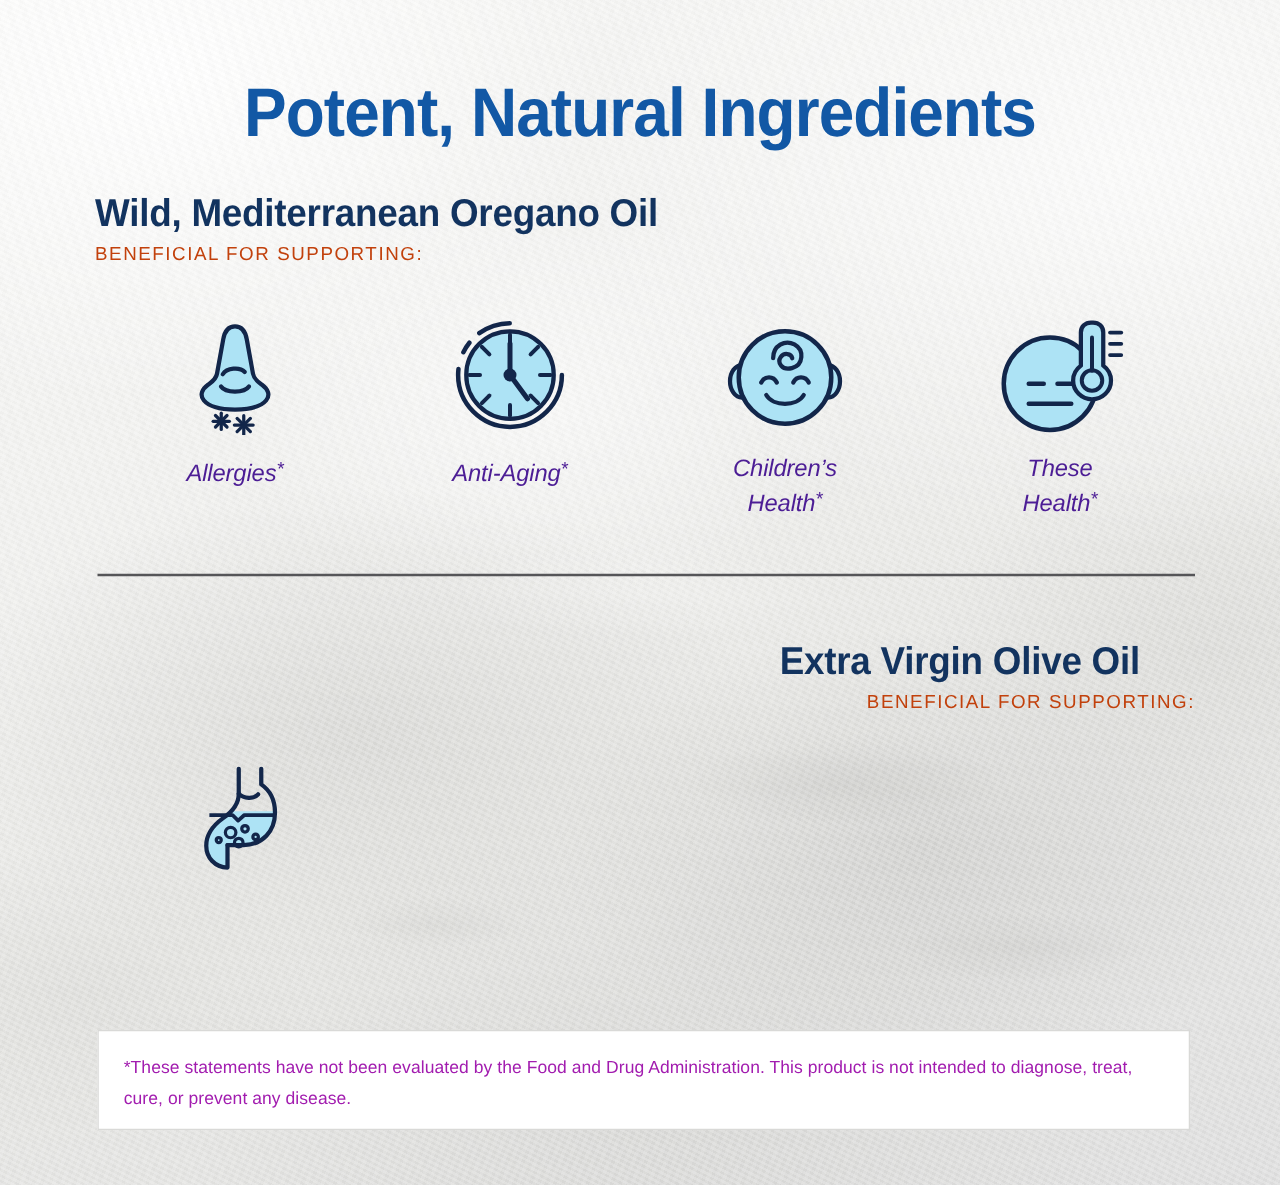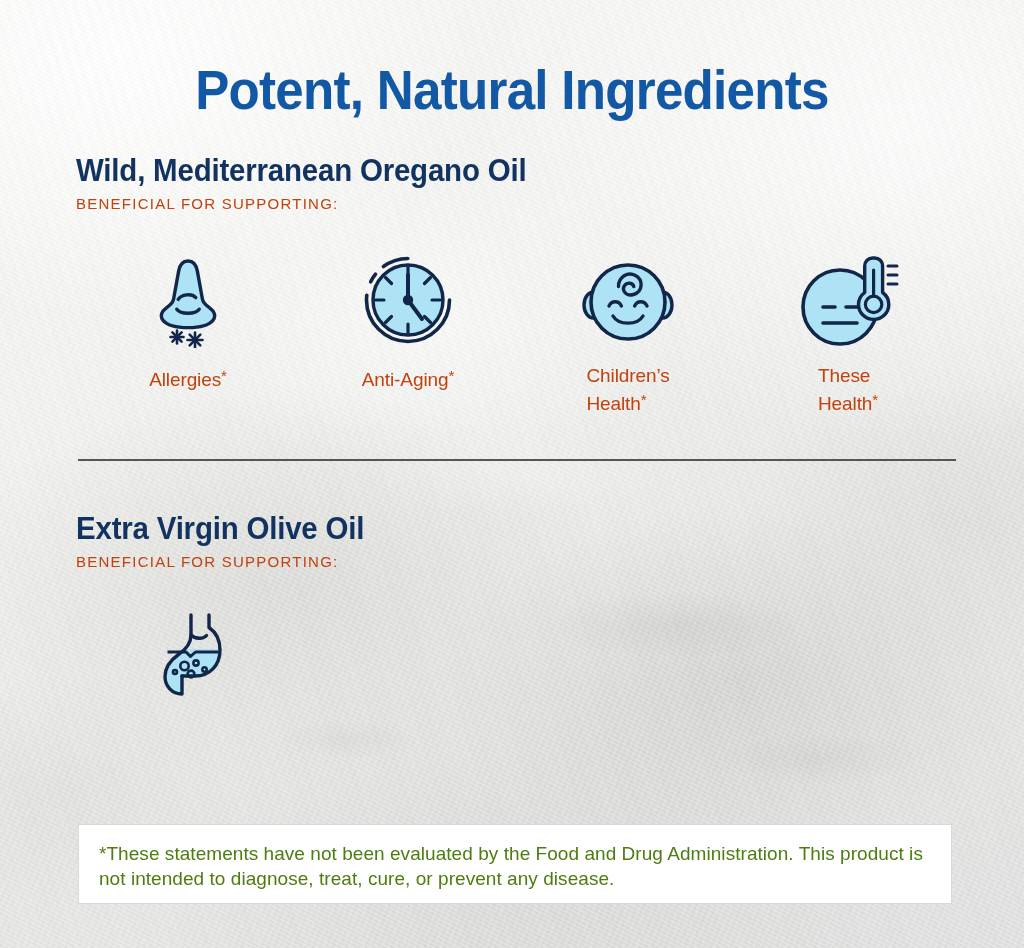--- a/index.html
+++ b/index.html
@@ -80,21 +80,21 @@
     transform-origin: center top;
     white-space: nowrap;
   }
 
   .section {
     position: absolute;
     left: 76px;
     width: 880px;
   }
   #section-oregano { top: 138px; }
-  #section-olive   { top: 496px; }
+  #section-olive   { top: 496px; text-align: right; }
 
   .section-heading {
     font-family: "Liberation Sans Narrow", "Liberation Sans", sans-serif;
     font-weight: bold;
     font-size: 31px;
     line-height: 34px;
     letter-spacing: -0.2px;
     color: #12335f;
     transform: scaleX(0.95);
     transform-origin: left center;
@@ -134,27 +134,28 @@
     align-items: center;
   }
   .benefit-icon {
     height: 96px;
     display: flex;
     align-items: flex-end;
     justify-content: center;
   }
   .benefit-label {
     margin-top: 16px;
-    text-align: left;
+    text-align: center;
     font-family: "Liberation Sans", sans-serif;
     font-weight: normal;
     font-size: 19px;
     line-height: 24px;
-    color: #c2410c;
+    color: #4c1d95;
     letter-spacing: -0.1px;
+    font-style: italic;
   }
   .benefit-label .star {
     font-size: 15px;
     vertical-align: 5px;
   }
 
   
   #section-divider {
     position: absolute;
     left: 78px;
@@ -171,23 +172,23 @@
     top: 808px;
     width: 874px;
     height: 80px;
     background: #ffffff;
     border: 1px solid #d9d9d7;
     box-sizing: border-box;
     padding: 16px 20px 0 20px;
   }
   #disclaimer-text {
     font-family: "Liberation Sans Narrow", "Liberation Sans", sans-serif;
-    font-size: 19px;
+    font-size: 14px;
     line-height: 25px;
-    color: #4d7c0f;
+    color: #a21caf;
     letter-spacing: 0.05px;
   }
 </style>
 </head>
 <body>
 
 <div id="bg-texture"></div>
 <div id="bg-grain"></div>
 <div id="bg-streaks"></div>
 

